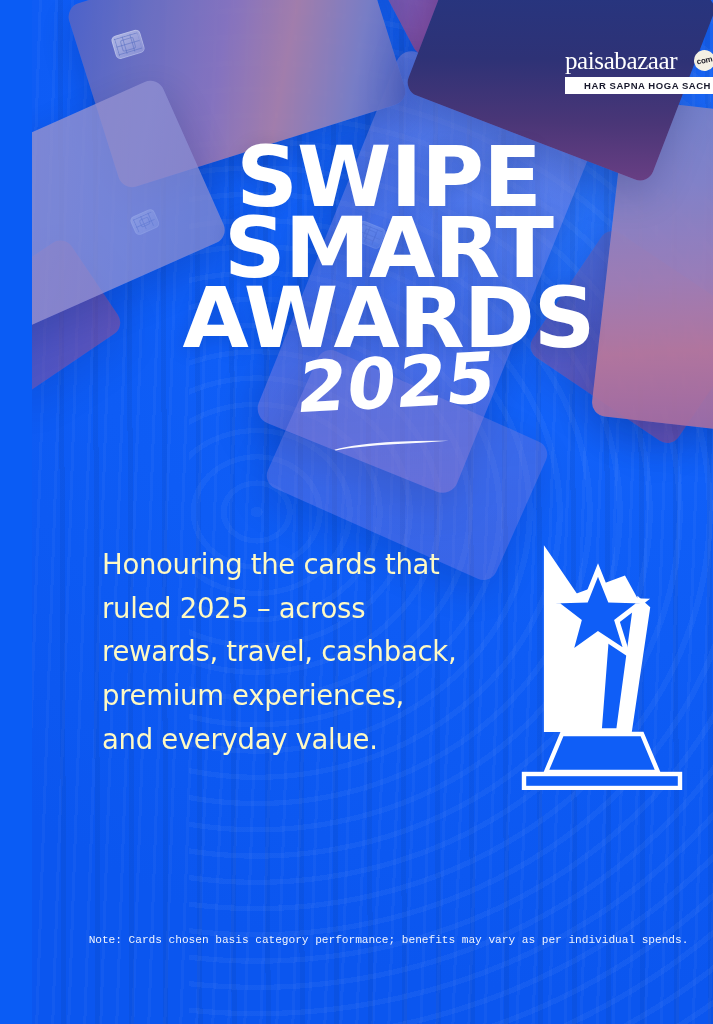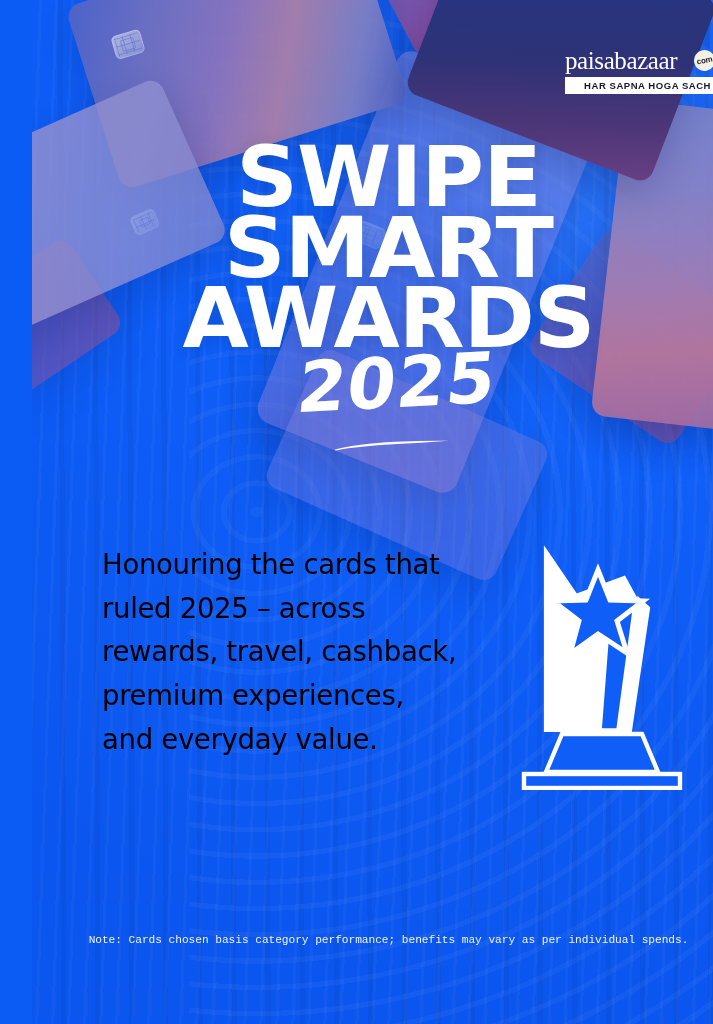--- a/index.html
+++ b/index.html
@@ -285,21 +285,21 @@
     transform: translateX(-48%) rotate(-2.6deg);
     width: 146px; height: 9px;
   }
 
   
   .body-copy {
     position: absolute;
     left: 70px;
     top: 543px;
     width: 360px;
-    color: #000000;
+    color: #fef9c3;
     font-family: "DejaVu Sans", sans-serif;
     font-size: 27.5px;
     line-height: 1.59;
     font-weight: normal;
     letter-spacing: -0.3px;
     z-index: 9;
   }
 
   
   .trophy {

